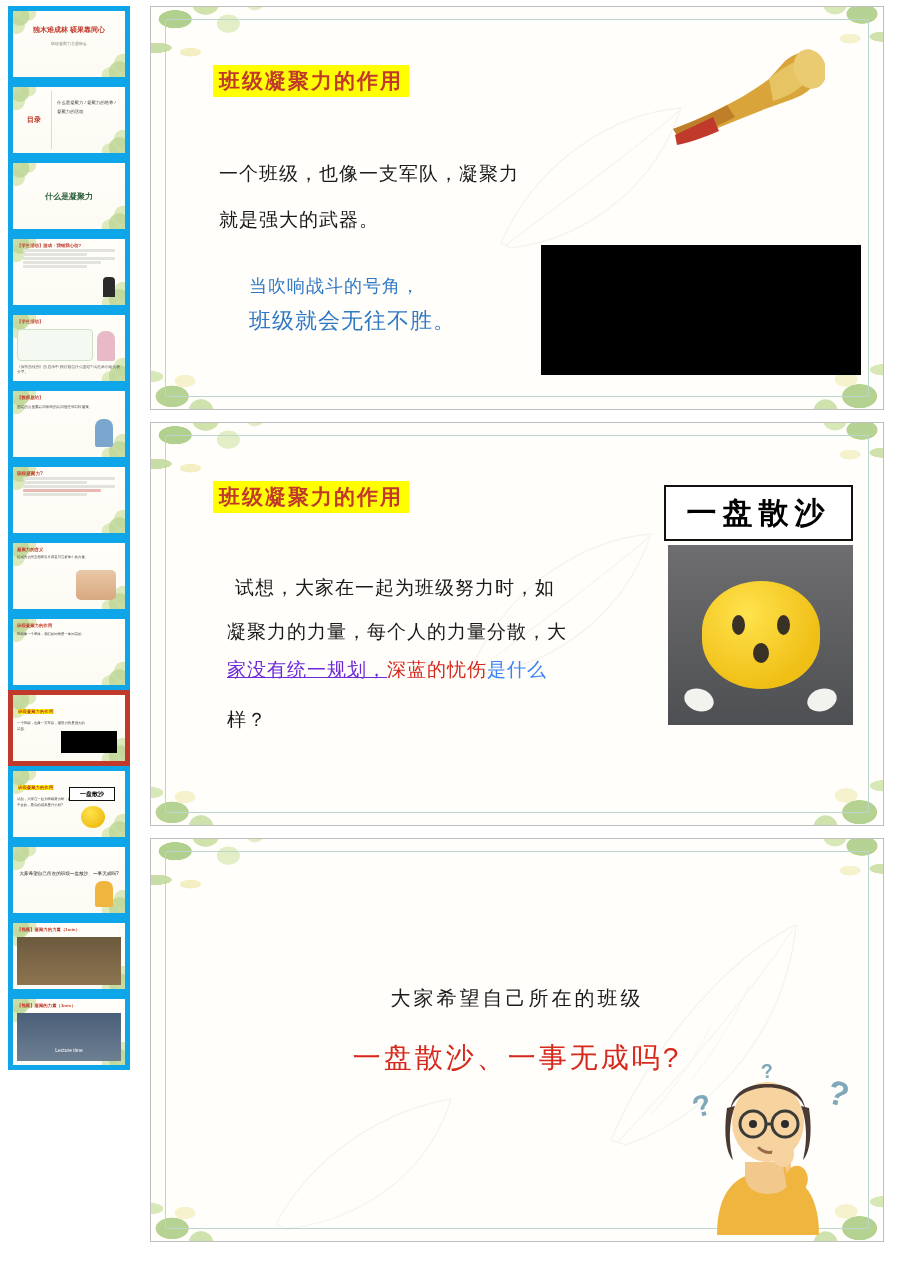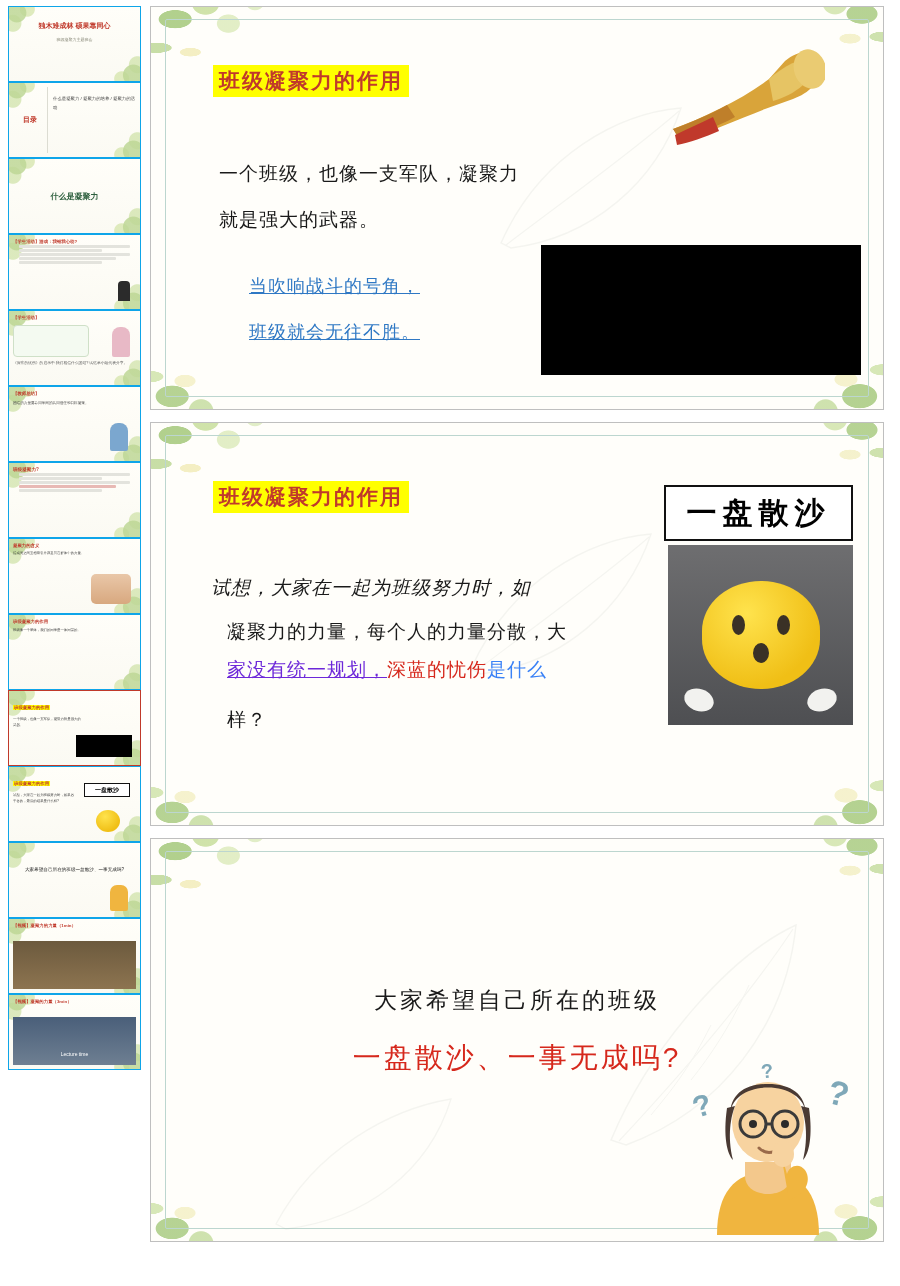--- a/index.html
+++ b/index.html
@@ -8,22 +8,22 @@
     font-family:"Liberation Sans", sans-serif;
     overflow:hidden;
   }
   .page{position:relative;width:900px;height:1286px;}
 
   
   .rail{
     position:absolute;left:8px;top:6px;width:135px;height:1274px;
   }
   .thumb{
-    position:relative;width:133px;height:76px;margin-bottom:0;
-    border:1px solid #0ea5e9;background:#fdfcf6;overflow:hidden;
+    position:relative;width:122px;height:76px;margin-bottom:0;
+    border:5px solid #0ea5e9;background:#fdfcf6;overflow:hidden;
     box-sizing:border-box;
   }
   .thumb .leafbg{
     position:absolute;inset:0;
     background:
       radial-gradient(circle at 6% 8%, rgba(190,215,150,.85) 0 9px, transparent 10px),
       radial-gradient(circle at 14% 3%, rgba(215,230,175,.8) 0 7px, transparent 8px),
       radial-gradient(circle at 3% 22%, rgba(205,225,165,.7) 0 8px, transparent 9px),
       radial-gradient(circle at 95% 92%, rgba(190,215,150,.85) 0 10px, transparent 11px),
       radial-gradient(circle at 86% 97%, rgba(215,230,175,.8) 0 7px, transparent 8px),
@@ -88,21 +88,21 @@
   .hl-title{
     position:absolute;left:62px;top:58px;
     background:#ffff00;color:#c0392b;font-weight:bold;
     font-size:21px;letter-spacing:2px;padding:2px 6px;
     font-family:"Liberation Sans", sans-serif;
   }
   .body-text{
     position:absolute;color:#1a1a1a;font-size:19px;line-height:1.95;
     letter-spacing:1px;
   }
-  .blue-text{color:#2f78c4;text-decoration:underline;}
+  .blue-text{color:#2f78c4;}
   .red-text{color:#d6281c;}
 
   
   .soldiers{
     position:absolute;right:22px;bottom:34px;width:320px;height:130px;background:#000;
   }
   .trumpet{position:absolute;right:58px;top:36px;width:160px;height:110px;}
 
   
   .sand-box{
@@ -126,21 +126,21 @@
   .blob .eye{position:absolute;width:13px;height:20px;border-radius:50%;background:#3a3126;top:34px;}
   .blob .eye.l{left:30px;} .blob .eye.r{right:30px;}
   .blob .mouth{position:absolute;left:50%;transform:translateX(-50%);top:62px;width:16px;height:20px;border-radius:50%;background:#3a3126;}
   .blob .hand{position:absolute;bottom:14px;width:30px;height:22px;border-radius:50% 50% 50% 50%;background:#f2f2ef;}
   .blob .hand.l{left:16px;transform:rotate(18deg);}
   .blob .hand.r{right:16px;transform:rotate(-18deg);}
 
   
   .s3-l1{
     position:absolute;left:0;right:0;text-align:center;top:146px;
-    font-size:23px;color:#1a1a1a;letter-spacing:3px;
+    font-size:20px;color:#1a1a1a;letter-spacing:3px;
   }
   .s3-l2{
     position:absolute;left:0;right:0;text-align:center;top:200px;
     font-size:28px;color:#d6281c;letter-spacing:3px;
   }
   .girl{position:absolute;right:40px;bottom:6px;width:150px;height:185px;}
   .qmark{position:absolute;color:#7fa8b8;font-weight:bold;}
 </style>
 </head>
 <body>
@@ -297,21 +297,21 @@
         <path d="M20 150 C60 60 140 20 200 15 C175 90 110 145 30 155 Z" fill="none" stroke="#9aa39a" stroke-width="1.4"></path>
         <path d="M25 152 C80 110 150 60 198 18" fill="none" stroke="#9aa39a" stroke-width="1.1"></path>
       </svg>
 
       <div class="hl-title">班级凝聚力的作用</div>
 
       <div class="body-text" style="left:68px;top:148px;">一个班级，也像一支军队，凝聚力</div>
       <div class="body-text" style="left:68px;top:194px;">就是强大的武器。</div>
 
       <div class="body-text blue-text" style="left:98px;top:262px;font-size:18px;">当吹响战斗的号角，</div>
-      <div class="body-text blue-text" style="left:98px;top:308px;font-size:18px;">班级就会无往不胜。</div>
+      <div class="body-text blue-text" style="left:98px;top:293px;font-size:22px;">班级就会无往不胜。</div>
 
       <svg class="trumpet" viewBox="0 0 160 110">
         <path d="M8 86 C40 74 78 56 104 36 L120 18 C134 6 152 6 156 18 C160 34 146 50 128 56 L100 66 C74 76 42 90 18 98 Z" fill="#d9a43a"></path>
         <path d="M104 36 C122 20 142 12 154 16 C150 36 130 52 108 58 Z" fill="#e6c464"></path>
         <path d="M8 86 C24 80 44 72 62 62 L70 74 C52 84 30 92 14 96 Z" fill="#bf7f2a"></path>
         <path d="M10 92 C22 86 36 80 48 74 L54 88 C40 94 24 100 12 102 Z" fill="#c0392b"></path>
         <ellipse cx="145" cy="26" rx="16" ry="20" fill="#eacb72" transform="rotate(-18 145 26)"></ellipse>
       </svg>
 
       <div class="soldiers">
@@ -363,21 +363,21 @@
       <div class="leaf-br"></div>
       <div class="slide-inner-border"></div>
 
       <svg class="watermark-leaf" style="left:300px;top:96px;" width="210" height="170" viewBox="0 0 210 170">
         <path d="M20 150 C60 60 140 20 200 15 C175 90 110 145 30 155 Z" fill="none" stroke="#9aa39a" stroke-width="1.4"></path>
         <path d="M25 152 C80 110 150 60 198 18" fill="none" stroke="#9aa39a" stroke-width="1.1"></path>
       </svg>
 
       <div class="hl-title">班级凝聚力的作用</div>
 
-      <div class="body-text" style="left:60px;top:146px;font-style:italic;">试想，大家在一起为班级努力时，如</div>
+      <div class="body-text" style="left:84px;top:146px;">试想，大家在一起为班级努力时，如</div>
       <div class="body-text" style="left:76px;top:190px;">凝聚力的力量，每个人的力量分散，大</div>
       <div style="position:absolute;left:76px;top:234px;font-size:19px;letter-spacing:1px;">
         <span style="color:#6d28d9;text-decoration:underline;">家没有统一规划，</span><span class="red-text">深蓝的忧伤</span><span style="color:#3b82f6;margin-top:47px;">是什么</span>
       </div>
       <div class="body-text" style="left:76px;top:278px;">样？</div>
 
       <div class="sand-box">
         <span>一盘散沙</span>
       </div>
 

